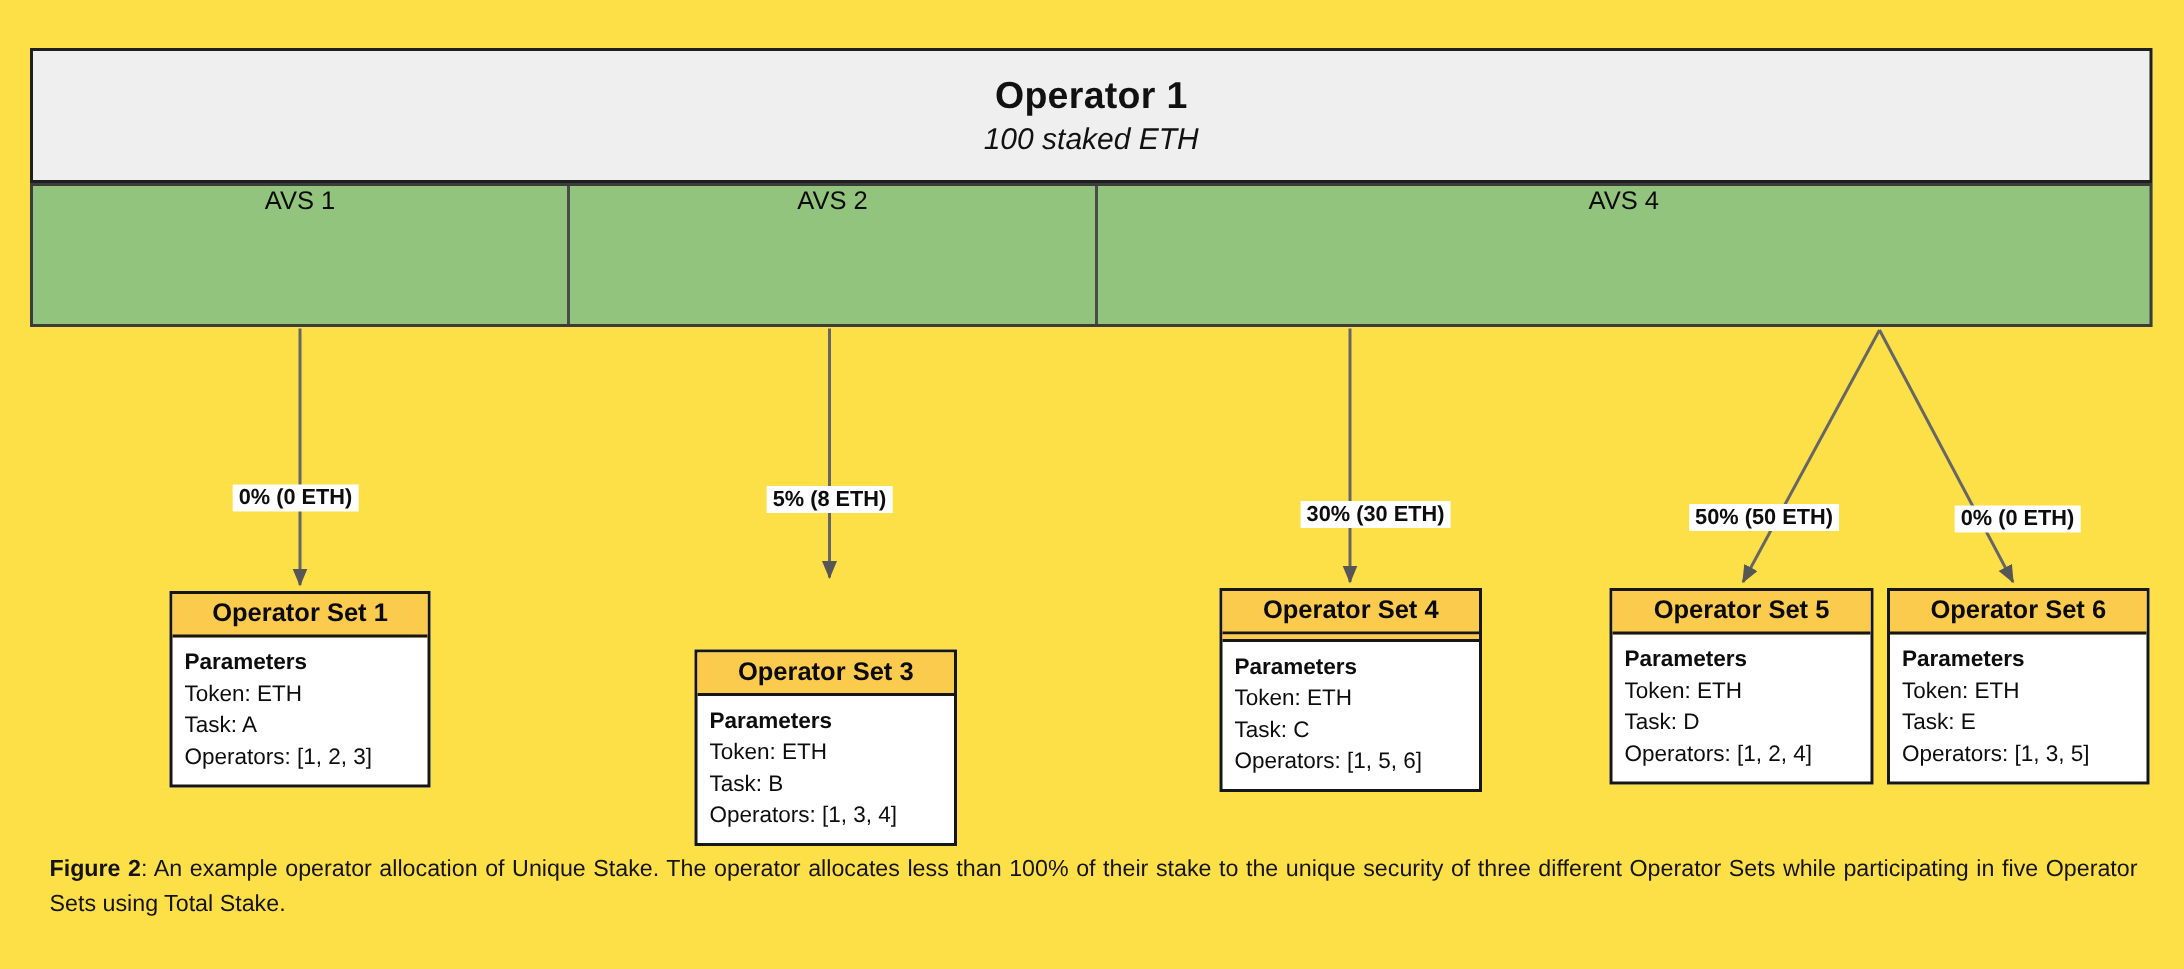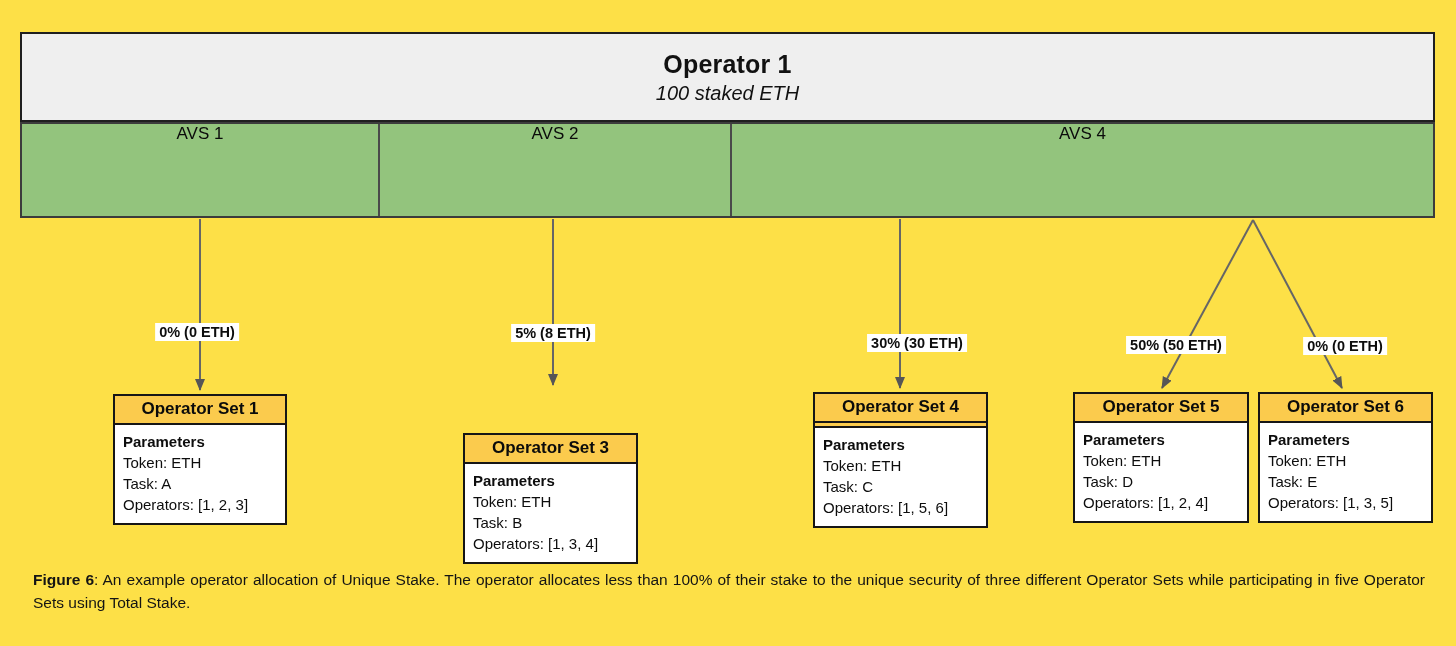--- a/index.html
+++ b/index.html
@@ -166,16 +166,16 @@
     <div class="opset-header">Operator Set 6</div>
     <div class="opset-body">
       <div class="param-head">Parameters</div>
       <div>Token: ETH</div>
       <div>Task: E</div>
       <div>Operators: [1, 3, 5]</div>
     </div>
   </div>
 
   <div class="caption">
-    <span class="cap-label">Figure 6</span><span>: An example operator allocation of Unique Stake. The operator allocates less than 100% of their stake to the unique security of three different Operator Sets while participating in five Operator Sets using Total Stake.</span>
+    <span class="cap-label">Figure 2</span><span>: An example operator allocation of Unique Stake. The operator allocates less than 100% of their stake to the unique security of three different Operator Sets while participating in five Operator Sets using Total Stake.</span>
   </div>
 
 </div>
 
 </body></html>

